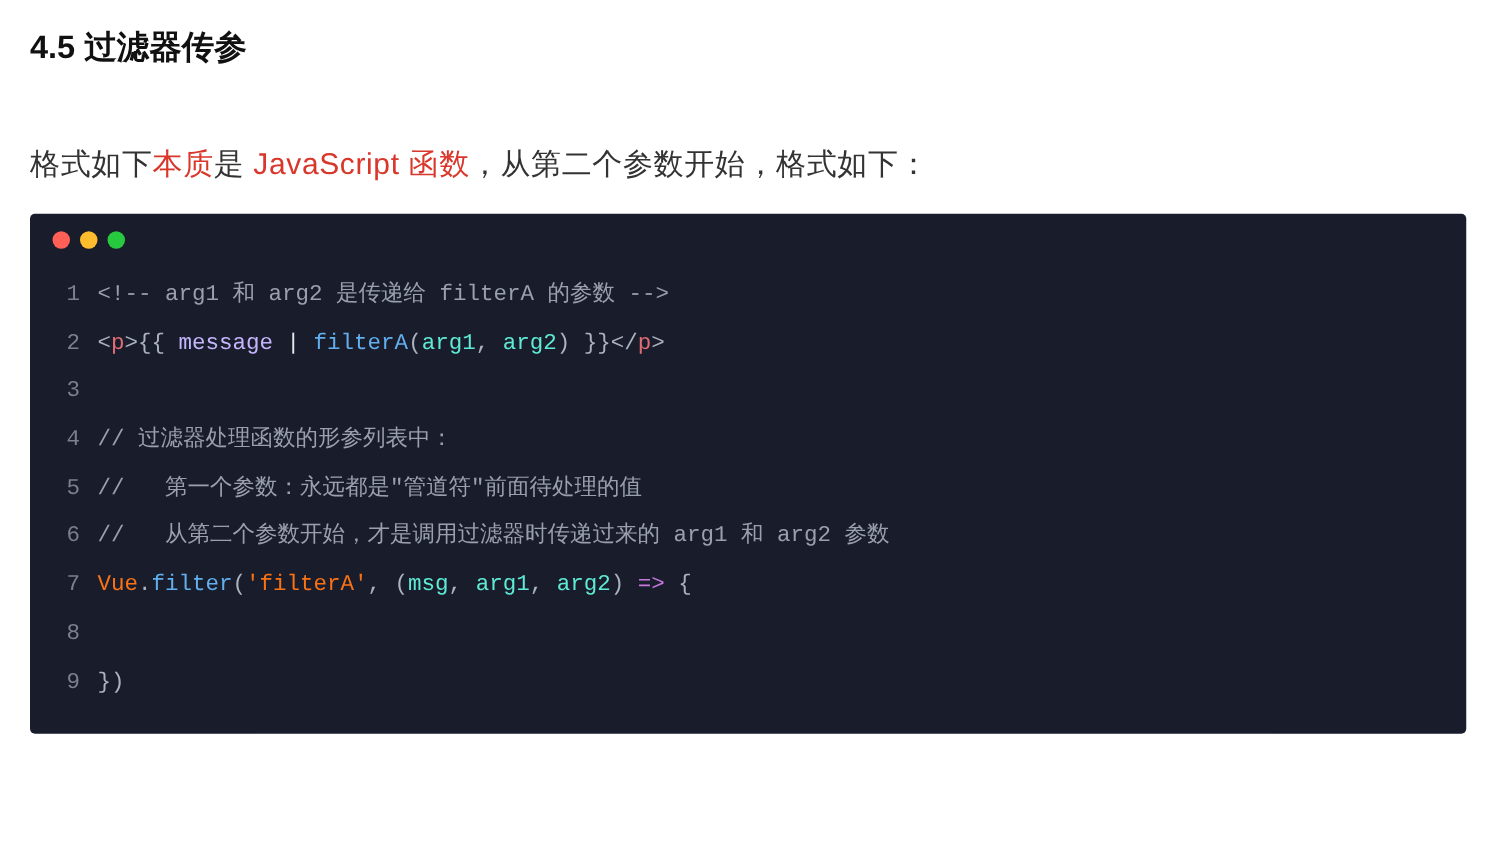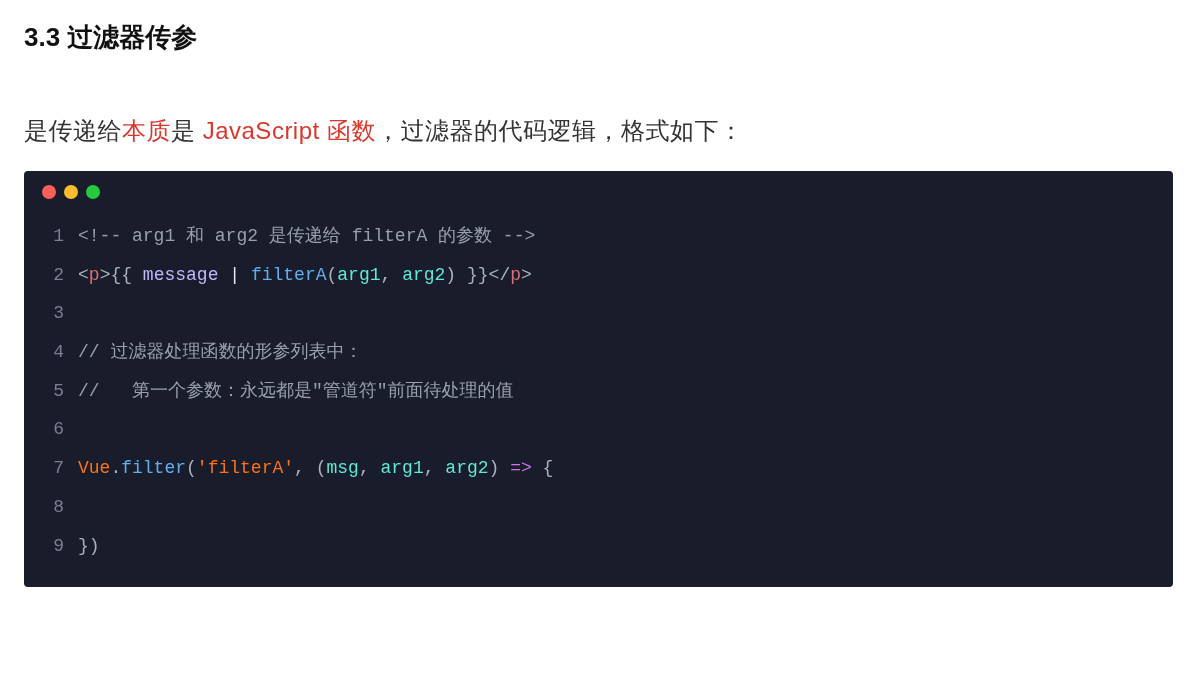--- a/index.html
+++ b/index.html
@@ -62,24 +62,24 @@
     .c-param    { color: #5eead4; }
     .c-mustache { color: #abb2bf; }
     .c-string   { color: #f97316; }
     .c-kw       { color: #c678dd; }
     .c-punc     { color: #abb2bf; }
     .c-obj      { color: #f97316; }
   </style>
 </head>
 <body>
 
-<h2 class="heading">3.3 过滤器传参</h2>
+<h2 class="heading">4.5 过滤器传参</h2>
 
 <p class="intro">
-  <span>是传递给</span><span class="red">本质</span><span>是 </span><span class="red">JavaScript 函数</span><span>，过滤器的代码逻辑，格式如下：</span>
+  <span>格式如下</span><span class="red">本质</span><span>是 </span><span class="red">JavaScript 函数</span><span>，从第二个参数开始，格式如下：</span>
 </p>
 
 <div class="code-window">
   <div class="traffic">
     <span class="dot red"></span>
     <span class="dot yellow"></span>
     <span class="dot green"></span>
   </div>
   <div class="code-lines">
 
@@ -103,20 +103,21 @@
       <span class="code c-comment">// 过滤器处理函数的形参列表中：</span>
     </div>
 
     <div class="code-line">
       <span class="ln">5</span>
       <span class="code c-comment">//   第一个参数：永远都是"管道符"前面待处理的值</span>
     </div>
 
     <div class="code-line">
       <span class="ln">6</span>
+      <span class="code c-comment">//   从第二个参数开始，才是调用过滤器时传递过来的 arg1 和 arg2 参数</span>
     </div>
 
     <div class="code-line">
       <span class="ln">7</span>
       <span class="code"><span class="c-obj">Vue</span><span class="c-punc">.</span><span class="c-fn">filter</span><span class="c-punc">(</span><span class="c-string">'filterA'</span><span class="c-punc">, </span><span class="c-punc">(</span><span class="c-param">msg</span><span class="c-punc">, </span><span class="c-param">arg1</span><span class="c-punc">, </span><span class="c-param">arg2</span><span class="c-punc">)</span><span class="c-kw"> =&gt; </span><span class="c-punc">{</span></span>
     </div>
 
     <div class="code-line">
       <span class="ln">8</span>
       <span class="code"><span>  </span></span>

